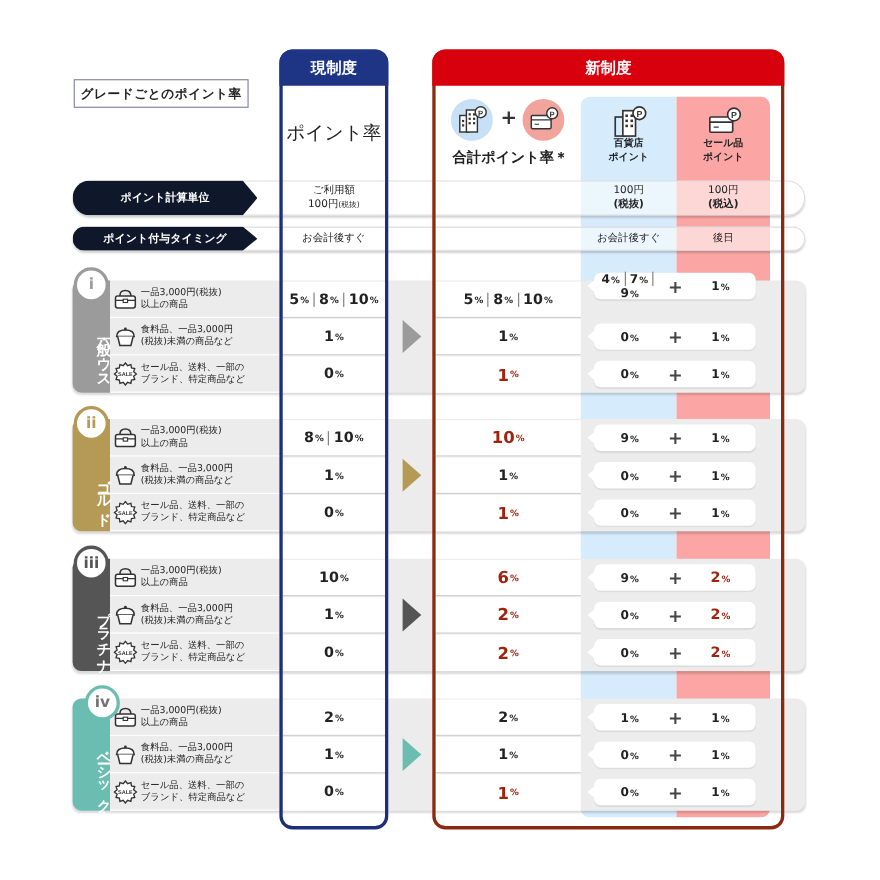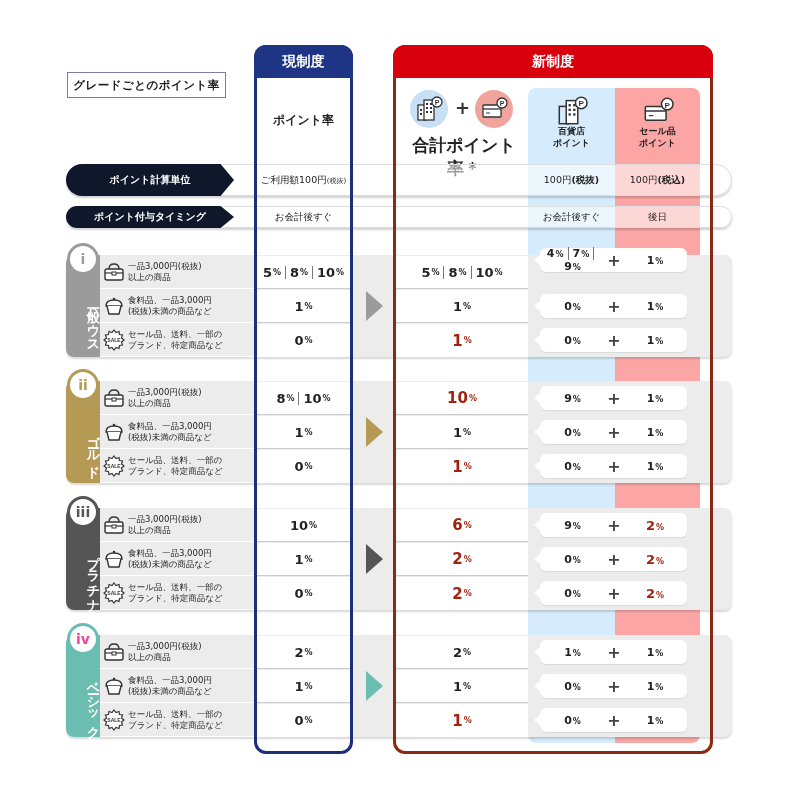--- a/index.html
+++ b/index.html
@@ -3,39 +3,39 @@
 <meta charset="utf-8">
 <style>
 *{box-sizing:border-box;margin:0;padding:0}
 body{width:800px;height:800px;background:#fff;font-family:"DejaVu Sans","Liberation Sans",sans-serif;color:#222;position:relative;overflow:hidden}
 .abs{position:absolute}
 .title-box{left:67px;top:72px;width:159px;height:26px;border:1px solid #7b7e9c;font-size:11.5px;display:flex;align-items:center;justify-content:center;color:#222;font-weight:bold;letter-spacing:0.5px;background:#fff}
 
 
 .cur-col{left:254px;top:45px;width:99px;height:709px;border:3px solid #1d2f7a;border-radius:12px;z-index:5;pointer-events:none}
 .cur-head{left:254px;top:45px;width:99px;height:33px;background:#1d3584;border-radius:12px 12px 0 0;color:#fff;font-weight:bold;font-size:14px;display:flex;align-items:center;justify-content:center;z-index:6}
-.cur-rate{left:257px;top:100px;width:93px;height:40px;display:flex;align-items:center;justify-content:center;font-size:12px;font-weight:bold}
+.cur-rate{left:257px;top:100px;width:93px;height:40px;display:flex;align-items:center;justify-content:center;font-size:17px;font-weight:normal}
 
 
 .new-col{left:393px;top:45px;width:320px;height:709px;border:3px solid #8b2a12;border-radius:12px;z-index:5;pointer-events:none}
 .new-head{left:393px;top:45px;width:320px;height:33px;background:#d9000d;border-radius:12px 12px 0 0;color:#fff;font-weight:bold;font-size:14px;display:flex;align-items:center;justify-content:center;z-index:6}
 .dept-bg{left:528px;top:88px;width:87px;height:655px;background:#d6ebfb;border-radius:8px 0 0 8px}
 .cred-bg{left:615px;top:88px;width:85px;height:655px;background:#fba6a4;border-radius:0 8px 8px 0}
 .col-label{font-size:9px;font-weight:bold;text-align:center;line-height:1.3}
-.sum-label{left:405px;top:134px;width:118px;text-align:center;font-size:17px;font-weight:bold}
+.sum-label{left:405px;top:134px;width:118px;text-align:center;font-size:13px;font-weight:bold}
 
 .circ{width:38px;height:38px;border-radius:50%;display:flex;align-items:center;justify-content:center}
 .circ.blue{background:#c7e0f5}
 .circ.pink{background:#f0a49c}
 .plus-big{font-size:18px;font-weight:bold;color:#333}
 
 
 .hbar{left:66px;width:666px;border-radius:16px;background:rgba(255,255,255,0.55);box-shadow:0 2px 2px rgba(0,0,0,0.18);border:1px solid #ddd}
 .hbar-label{left:66px;background:#0f172a;color:#fff;font-weight:bold;font-size:10px;display:flex;align-items:center;justify-content:center;clip-path:polygon(0 0,92% 0,100% 50%,92% 100%,0 100%);border-radius:16px 0 0 16px}
-.hcell{font-size:9.5px;text-align:center;line-height:1.35;display:flex;align-items:center;justify-content:center;flex-direction:row}
+.hcell{font-size:9.5px;text-align:center;line-height:1.35;display:flex;align-items:center;justify-content:center;flex-direction:column}
 .hcell b{font-weight:bold}
 .small{font-size:7px}
 
 
 .grade{left:66px;width:666px;height:102px;background:#ececec;border-radius:8px;box-shadow:0 2px 2px rgba(0,0,0,0.15)}
 .grade-tag{left:66px;width:34px;border-radius:8px 0 0 8px;color:#fff;font-weight:bold;font-size:13px;display:flex;flex-direction:column;align-items:center;justify-content:flex-start;padding-top:30px;line-height:1.15;writing-mode:vertical-rl;text-orientation:upright}
 .grade-num{width:32px;height:32px;border-radius:50%;background:#fff;border:3px solid;display:flex;align-items:center;justify-content:center;font-weight:bold;font-size:14px;z-index:3}
 .row-left{left:100px;width:154px;height:33px;display:flex;align-items:center;font-size:8.5px;line-height:1.35;border-bottom:1px solid #fff}
 .row-left .ic{width:28px;display:flex;justify-content:center;align-items:center}
 .cur-cell{left:257px;width:93px;height:33px;display:flex;align-items:center;justify-content:center;background:#fff;border-bottom:1px solid #ccc;font-weight:bold;font-size:13px}
@@ -384,21 +384,21 @@
     </div>
     <div class="abs pill" style="top:581px">
         <span class="pl"><span>0</span><span class="pct">%</span></span>
         <span class="pp">+</span>
         <span class="pr red"><span>2</span><span class="pct">%</span></span>
       </div>
     <div class="abs grade" style="top:635px"></div>
     <div class="abs grade-tag" style="top:635px;height:102px;background:#6bbcb1">
       <span style="margin-top:4px">ベーシック・他</span>
     </div>
-    <div class="abs grade-num" style="left:67px;top:623px;border-color:#6bbcb1;color:#ec4899">iv</div>
+    <div class="abs grade-num" style="left:77px;top:623px;border-color:#6bbcb1;color:#737373">iv</div>
     <div class="abs arrow" style="top:671px;border-left-color:#6bbcb1"></div>
     <div class="abs row-left" style="top:636px">
         <span class="ic">
         <svg width="22" height="20" viewBox="0 0 22 20">
           <path d="M6 7 Q6 2 11 2 Q16 2 16 7" fill="none" stroke="#333" stroke-width="1.4"></path>
           <rect x="2" y="7" width="18" height="11" rx="2" fill="#fff" stroke="#333" stroke-width="1.4"></rect>
           <line x1="2" y1="11" x2="20" y2="11" stroke="#333" stroke-width="1.2"></line>
           <rect x="9" y="10" width="4" height="3" fill="#fff" stroke="#333"></rect>
         </svg>
       </span>

